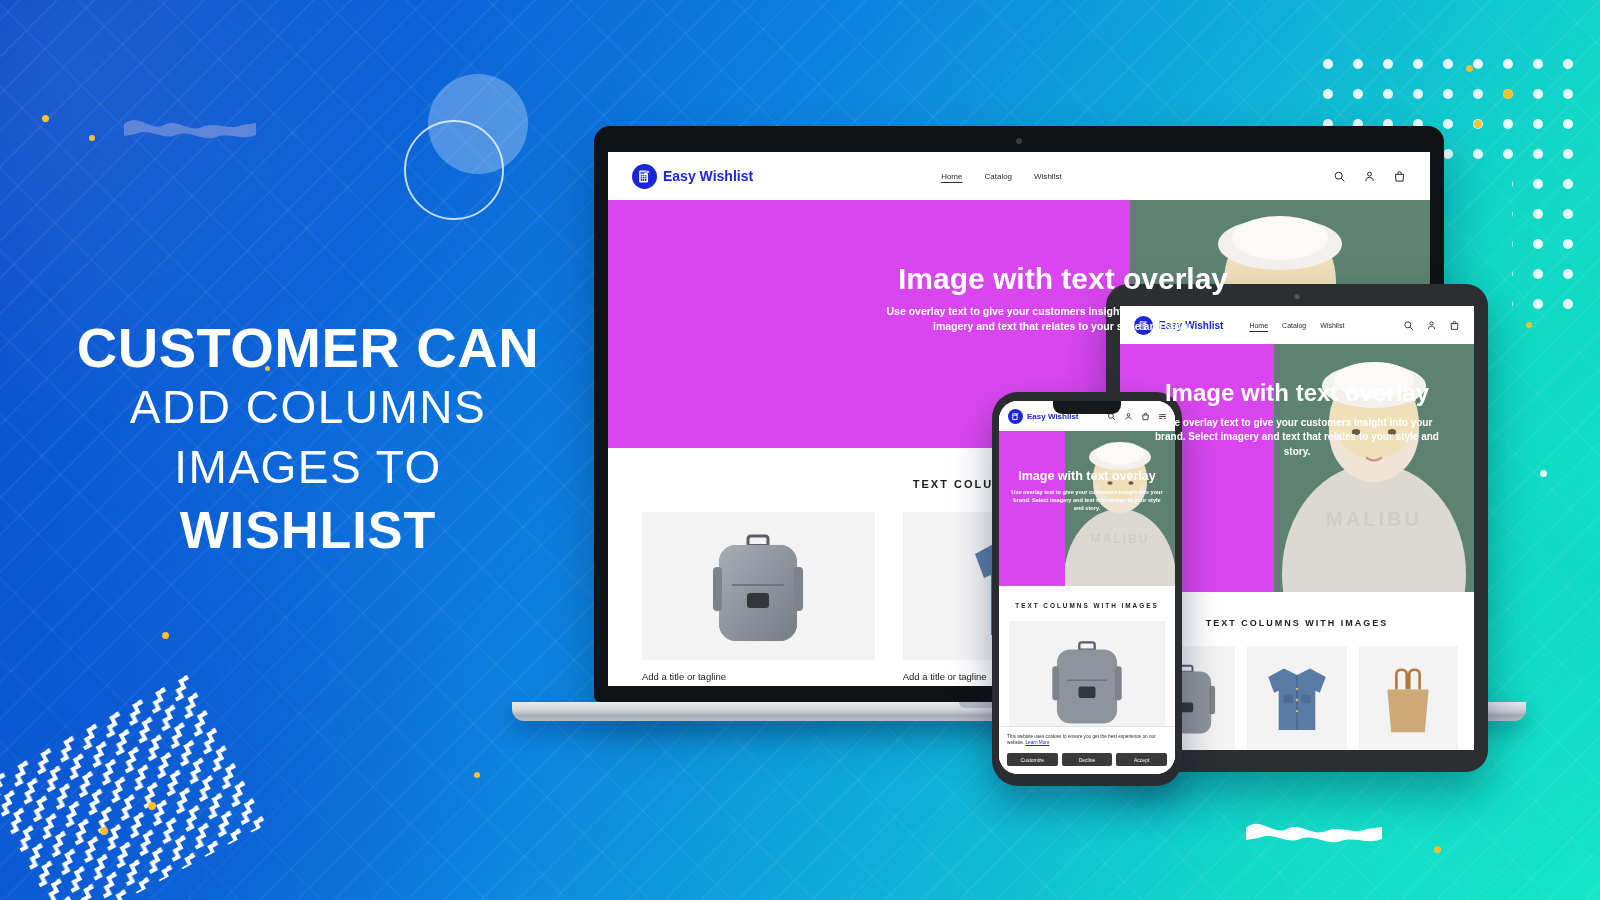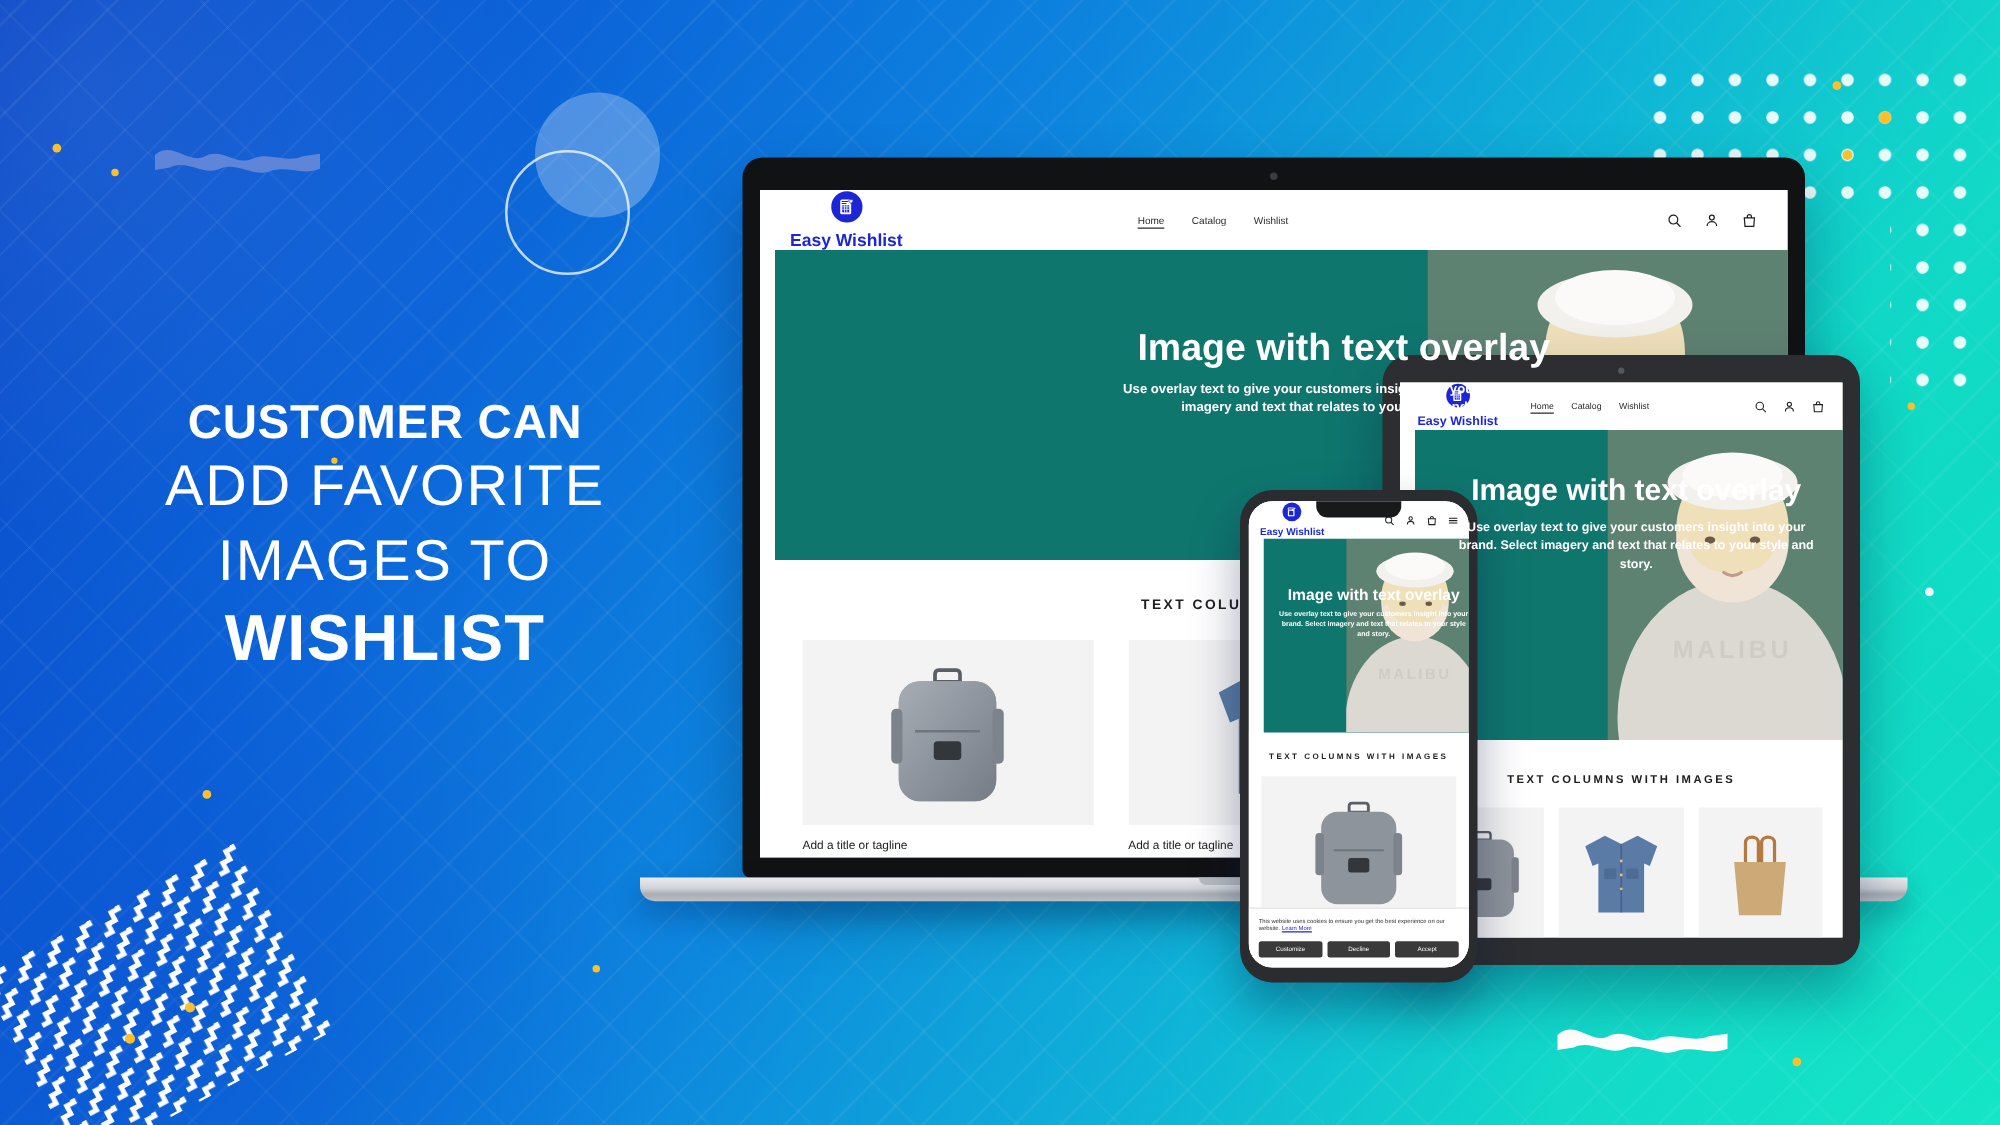--- a/index.html
+++ b/index.html
@@ -61,21 +61,21 @@
   .zigzag-wrap {
     position:absolute; left:8px; top:742px; width:230px; height:170px;
     transform:rotate(-28deg); transform-origin:30% 40%;
   }
 
   
   #headline {
     position:absolute; left:48px; top:318px; width:520px;
     color:#ffffff; text-align:center; z-index:5;
   }
-  #headline .l1 { font-size:38px; font-weight:700; letter-spacing:0.5px; line-height:1.08; }
+  #headline .l1 { font-size:56px; font-weight:700; letter-spacing:0.5px; line-height:1.08; }
   #headline .l2 { font-size:46px; font-weight:400; letter-spacing:1.5px; line-height:1.30; }
   #headline .l3 { font-size:46px; font-weight:400; letter-spacing:1.5px; line-height:1.30; }
   #headline .l4 { font-size:52px; font-weight:700; letter-spacing:1px; line-height:1.25; }
 
   
   #devices { position:absolute; inset:0; z-index:6; }
 
   
   .laptop { position:absolute; left:594px; top:126px; width:850px; }
   .laptop-lid {
@@ -124,34 +124,34 @@
   }
   .phone-screen {
     width:100%; height:100%; background:#fff; border-radius:19px; overflow:hidden; position:relative;
   }
 
   
   .site { width:100%; height:100%; background:#fff; position:relative; }
   .site-nav {
     display:flex; align-items:center; background:#fff; width:100%;
   }
-  .brand { display:flex; align-items:center; gap:6px;flex-direction:column; }
+  .brand { display:flex; align-items:center; gap:6px; }
   .brand-mark {
     background:#1d26d6; border-radius:50%;
     display:flex; align-items:center; justify-content:center; flex:none;
   }
   .brand-name { color:#1d26d6; font-weight:700; white-space:nowrap; }
   .nav-links { display:flex; }
   .nav-link { color:#2b2b2b; white-space:nowrap; }
   .nav-link.active { text-decoration:underline; text-underline-offset:3px; }
   .nav-icons { display:flex; align-items:center; margin-left:auto; }
   .nav-icons svg { display:block; }
 
   
-  .hero { position:relative; background:#0f766e; overflow:hidden; width:100%;margin-left:12px; }
+  .hero { position:relative; background:#d946ef; overflow:hidden; width:100%; }
   .hero-model { position:absolute; right:0; top:0; height:100%; }
   .hero-copy { position:relative; z-index:2; text-align:center; color:#fff; }
   .hero-title { font-weight:700; color:#fff; line-height:1.12; }
   .hero-sub { color:#fff; line-height:1.45; font-weight:600; }
 
   
   .cols-sec { background:#fff; width:100%; }
   .cols-head { text-align:center; font-weight:700; color:#20211f; letter-spacing:2px; }
   .cols-row { display:flex; }
   .col-card { flex:1; }
@@ -226,21 +226,21 @@
   <div class="dot dot-y" style="left:100px; top:827px; width:8px; height:8px;"></div>
   <div class="dot dot-y" style="left:148px; top:802px; width:8px; height:8px;"></div>
   <div class="dot dot-y" style="left:1466px; top:65px; width:7px; height:7px;"></div>
   <div class="dot dot-y" style="left:1526px; top:322px; width:6px; height:6px;"></div>
   <div class="dot dot-y" style="left:1434px; top:846px; width:7px; height:7px;"></div>
   <div class="dot dot-w" style="left:1540px; top:470px; width:7px; height:7px;"></div>
 </div>
 
 <div id="headline">
   <div class="l1">CUSTOMER CAN</div>
-  <div class="l2">ADD FAVORITE</div>
+  <div class="l2">ADD COLUMNS</div>
   <div class="l3">IMAGES TO</div>
   <div class="l4">WISHLIST</div>
 </div>
 
 <div id="devices">
 
   <div class="laptop">
     <div class="laptop-lid">
       <div class="cam"></div>
       <div class="laptop-screen">

